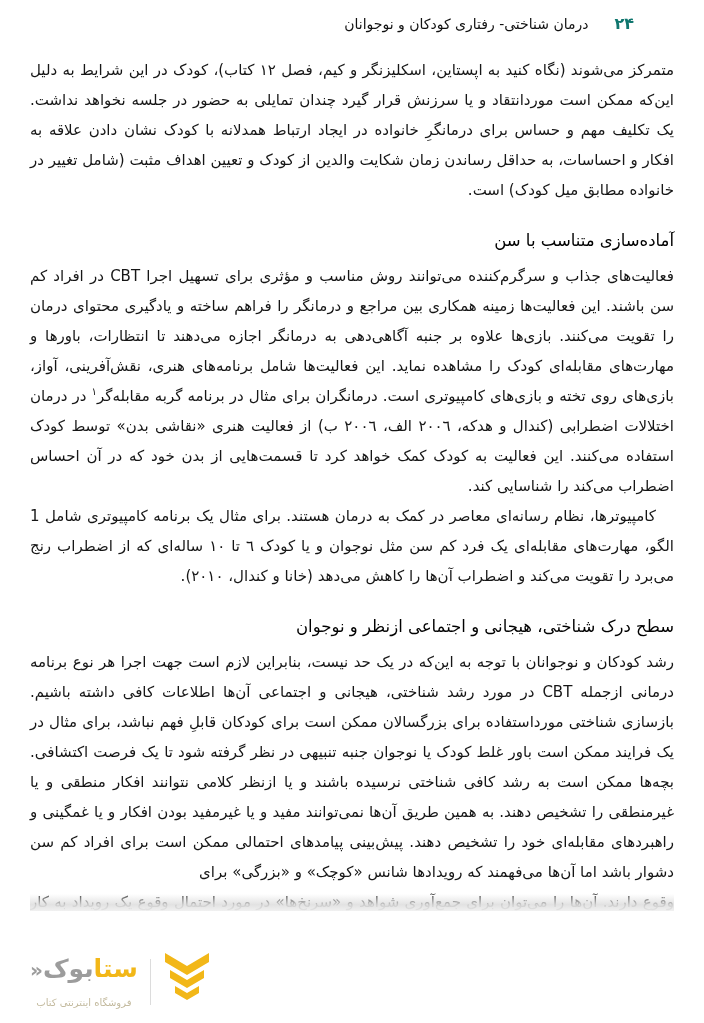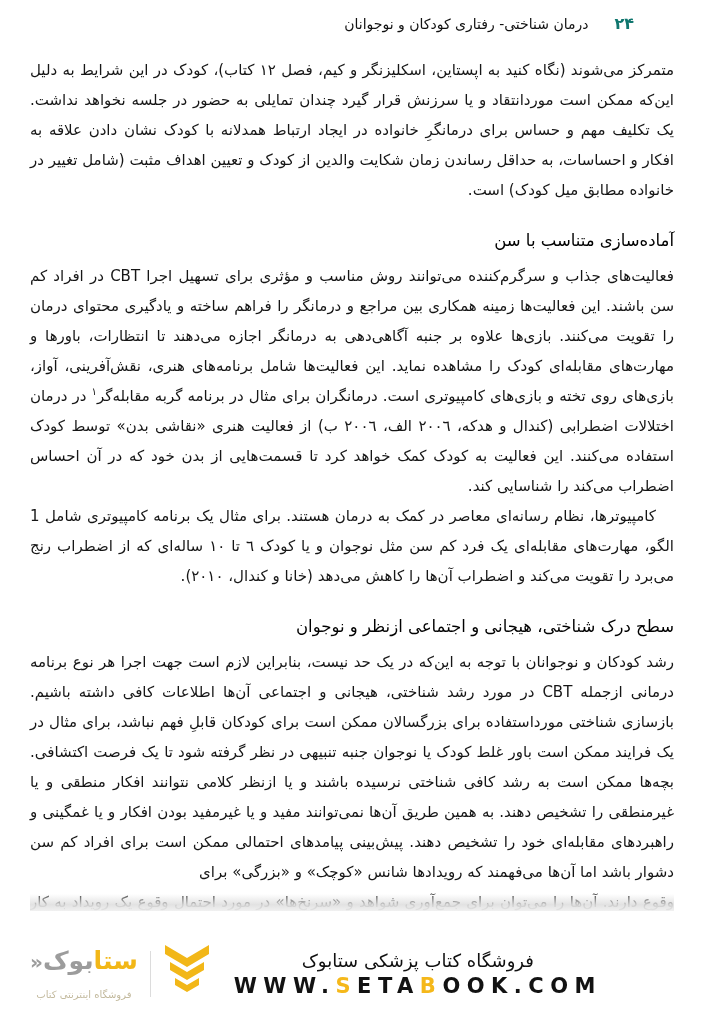--- a/index.html
+++ b/index.html
@@ -37,21 +37,21 @@
   
   .clip-wrap{position:relative;height:24px;overflow:hidden;margin-top:0;}
   .clip-text{color:#4a4a4a;line-height:30px;}
   .clip-fade{
     position:absolute;top:7px;height:24px;left:-30px;right:-30px;
     background:linear-gradient(to bottom, rgba(228,228,228,0) 0%, rgba(222,222,222,0.88) 45%, #ffffff 95%);
   }
 
   
   .footer{
-    position:absolute;bottom:12px;left:0;width:628px;height:66px;
+    position:absolute;bottom:4px;left:0;width:628px;height:66px;
     background:#ffffff;display:flex;direction:ltr;
     align-items:center;justify-content:space-between;
     padding:0 26px 8px 30px;box-sizing:border-box;
   }
   .logo{display:flex;align-items:center;gap:12px;}
   .logo .wordblock{text-align:center;}
   .logo .wordmark{direction:rtl;font-weight:bold;font-size:25px;line-height:26px;letter-spacing:0;}
   .logo .wm-a{color:#F2B718;}
   .logo .wm-b{color:#9c9c9c;}
   .logo .wm-g{color:#9c9c9c;font-size:20px;}
@@ -105,20 +105,16 @@
       <div class="divider"></div>
       <span>
         <svg width="48" height="54" viewBox="0 0 48 54" xmlns="http://www.w3.org/2000/svg">
           <path d="M2 0 L24 13 L46 0 L46 9 L24 22 L2 9 Z" fill="#F2B718"></path>
           <path d="M7 17 L24 27 L41 17 L41 25 L24 35 L7 25 Z" fill="#F2B718"></path>
           <path d="M12 33 L24 40 L36 33 L36 40 L24 47 L12 40 Z" fill="#F2B718"></path>
         </svg>
       </span>
     </div>
 
-    <div class="store">
-      <div class="name">فروشگاه کتاب پزشکی ستابوک</div>
-      <div class="site"><span>WWW.</span><span class="accent">S</span><span>ETA</span><span class="accent">B</span><span>OOK.COM</span></div>
-    </div>
 
   </div>
 
 </div>
 
 </body></html>

